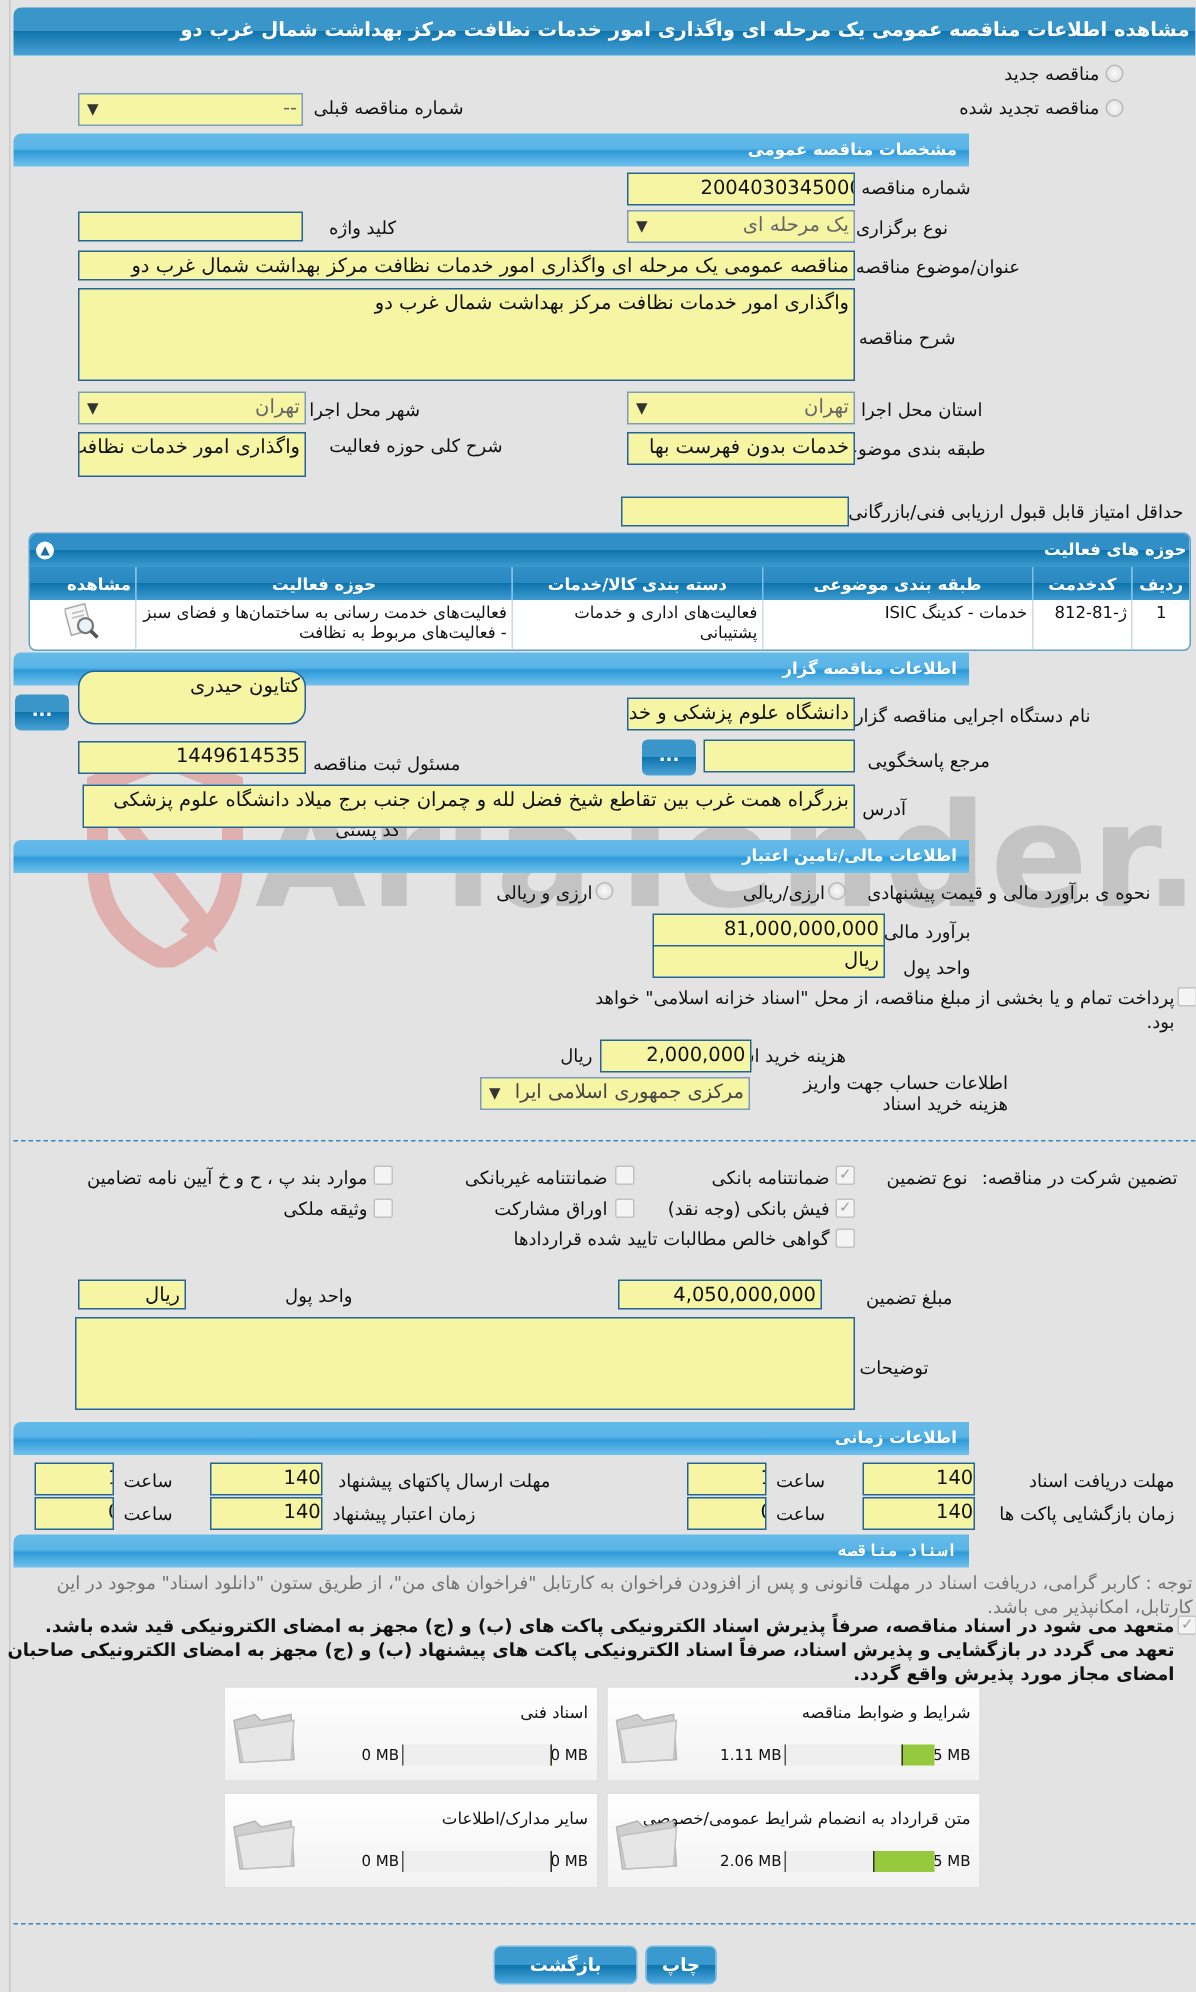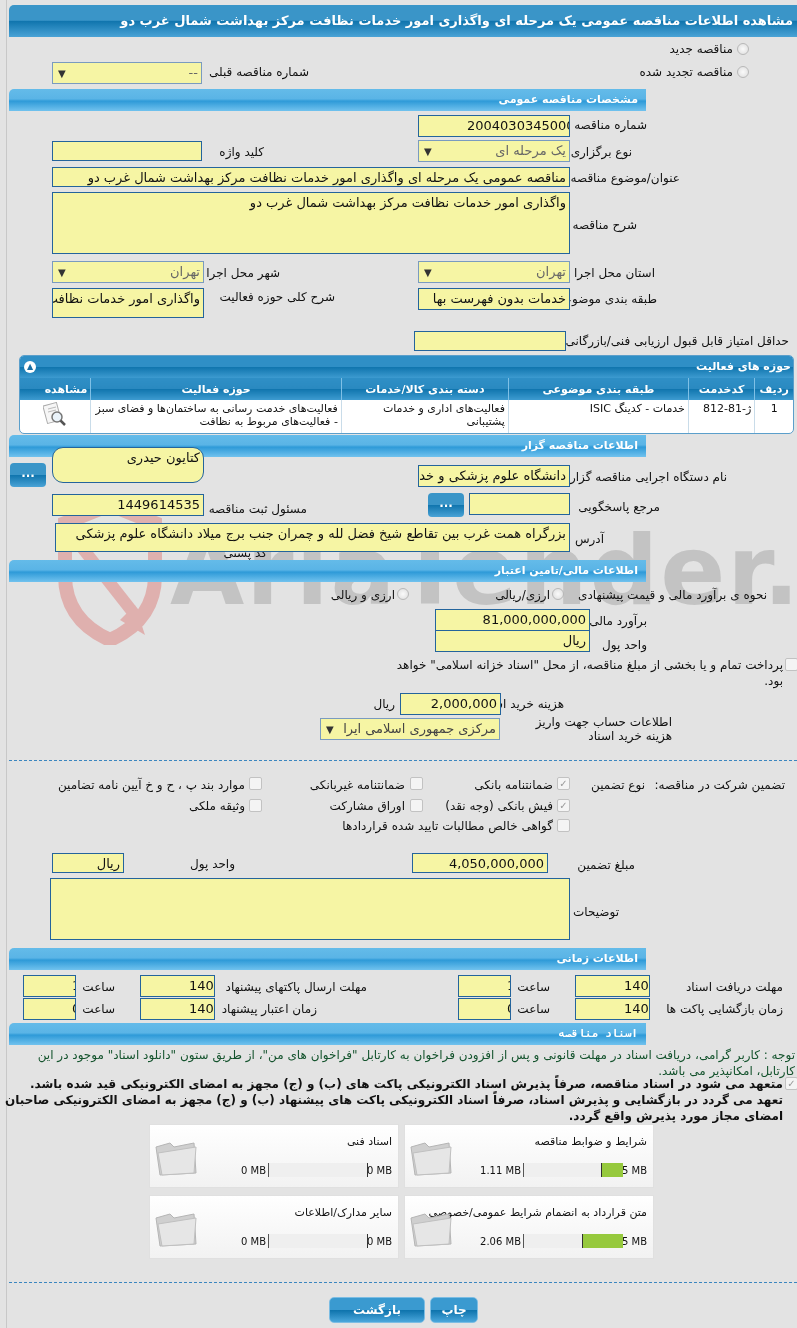--- a/index.html
+++ b/index.html
@@ -279,21 +279,21 @@
 <div class="lbl" style="right:247px; top:1002px;">ساعت</div>
 <div class="fld ltr center" style="left:458px; top:998px; width:51px; height:22px;">08:00</div>
 
 <div class="lbl" style="right:480px; top:1002px;">زمان اعتبار پیشنهاد</div>
 <div class="fld ltr center" style="left:140px; top:998px; width:75px; height:22px;">1405/02/12</div>
 <div class="lbl" style="right:682px; top:1002px;">ساعت</div>
 <div class="fld ltr center" style="left:23px; top:998px; width:51px; height:22px;">08:00</div>
 
 <div class="sec-bar" style="top:1023px;font-family:Liberation Mono, monospace;">اسناد مناقصه</div>
 
-<div class="notice" style="right:2px; top:1047px; width:795px; color:#14532d;">توجه : کاربر گرامی، دریافت اسناد در مهلت قانونی و پس از افزودن فراخوان به کارتابل "فراخوان های من"، از طریق ستون "دانلود اسناد" موجود در این کارتابل، امکانپذیر می باشد.</div>
+<div class="notice" style="right:2px; top:1047px; width:795px; color:#737373;">توجه : کاربر گرامی، دریافت اسناد در مهلت قانونی و پس از افزودن فراخوان به کارتابل "فراخوان های من"، از طریق ستون "دانلود اسناد" موجود در این کارتابل، امکانپذیر می باشد.</div>
 <div class="chk" style="left:785px; top:1077px;">✓</div>
 <div class="notice" style="right:14px; top:1076px; width:780px; font-weight:bold;">متعهد می شود در اسناد مناقصه، صرفاً پذیرش اسناد الکترونیکی پاکت های (ب) و (ج) مجهز به امضای الکترونیکی قید شده باشد. تعهد می گردد در بازگشایی و پذیرش اسناد، صرفاً اسناد الکترونیکی پاکت های پیشنهاد (ب) و (ج) مجهز به امضای الکترونیکی صاحبان امضای مجاز مورد پذیرش واقع گردد.</div>
 
 <div class="doc-card" style="left:404px; top:1124px;">
   <div class="name">شرایط و ضوابط مناقصه</div>
   <svg class="folder" viewBox="0 0 44 38">
       <path d="M2 8 L16 4 L20 8 L40 4 L42 34 L6 36 Z" fill="#cfcfcf" stroke="#b5b5b5"></path>
       <path d="M4 14 L42 8 L40 34 L8 36 Z" fill="#e6e6e6" stroke="#c0c0c0"></path>
     </svg>
   <div class="maxsz">5 MB</div>

